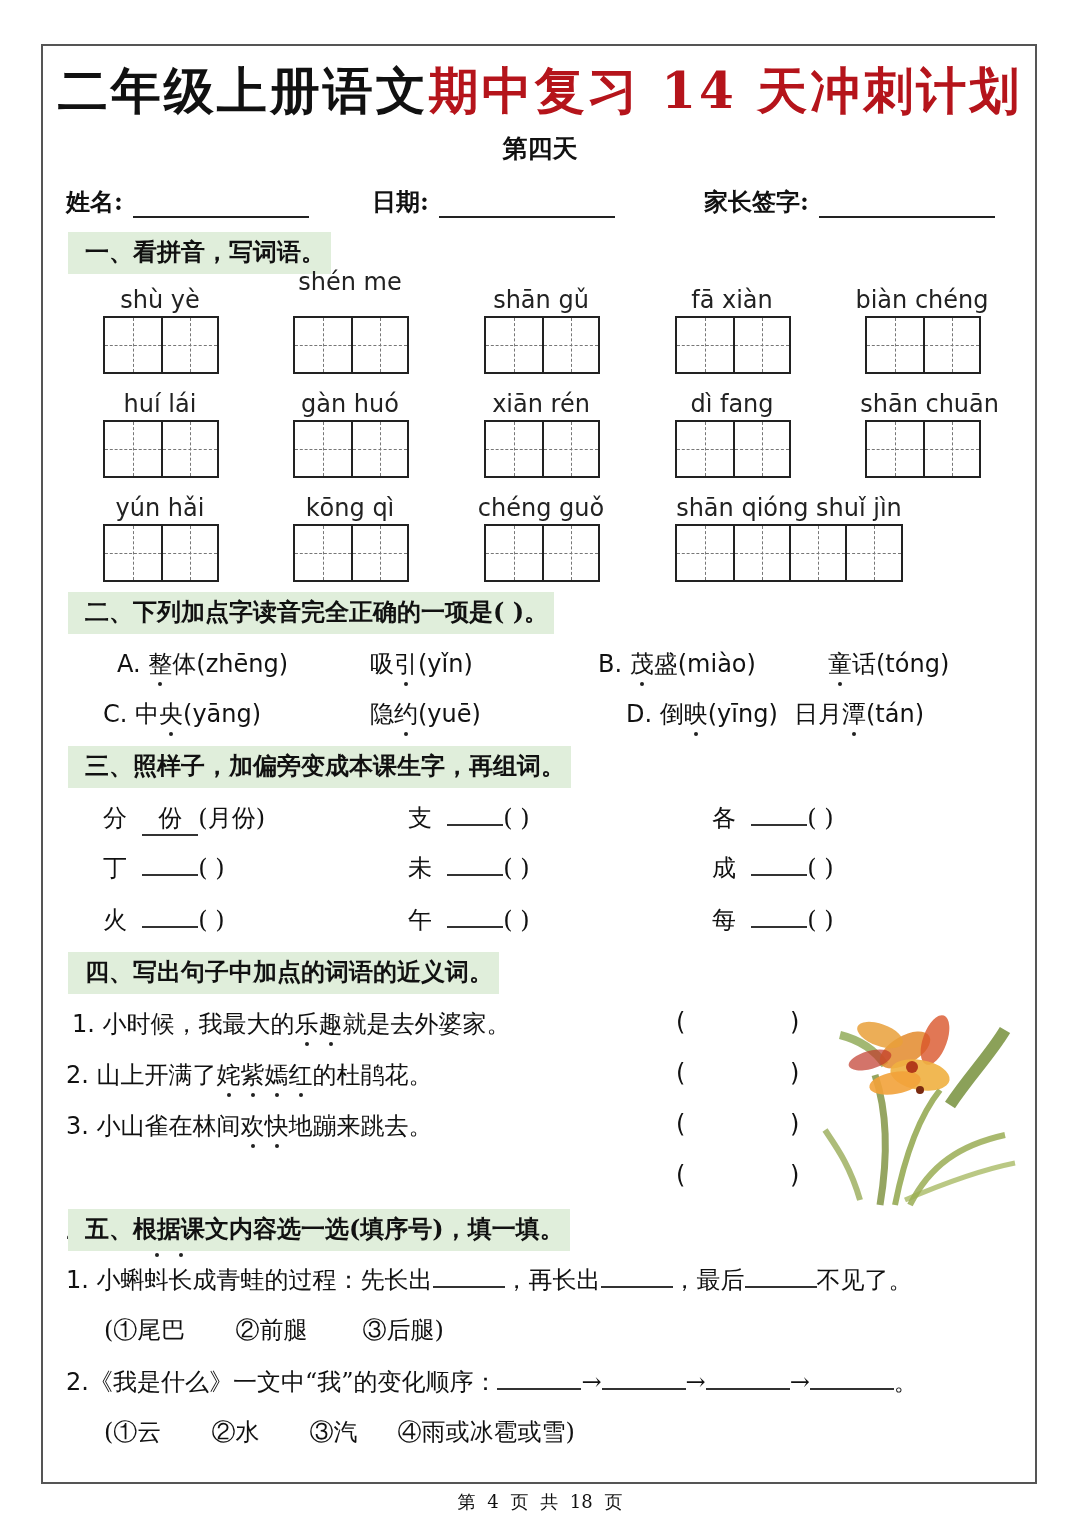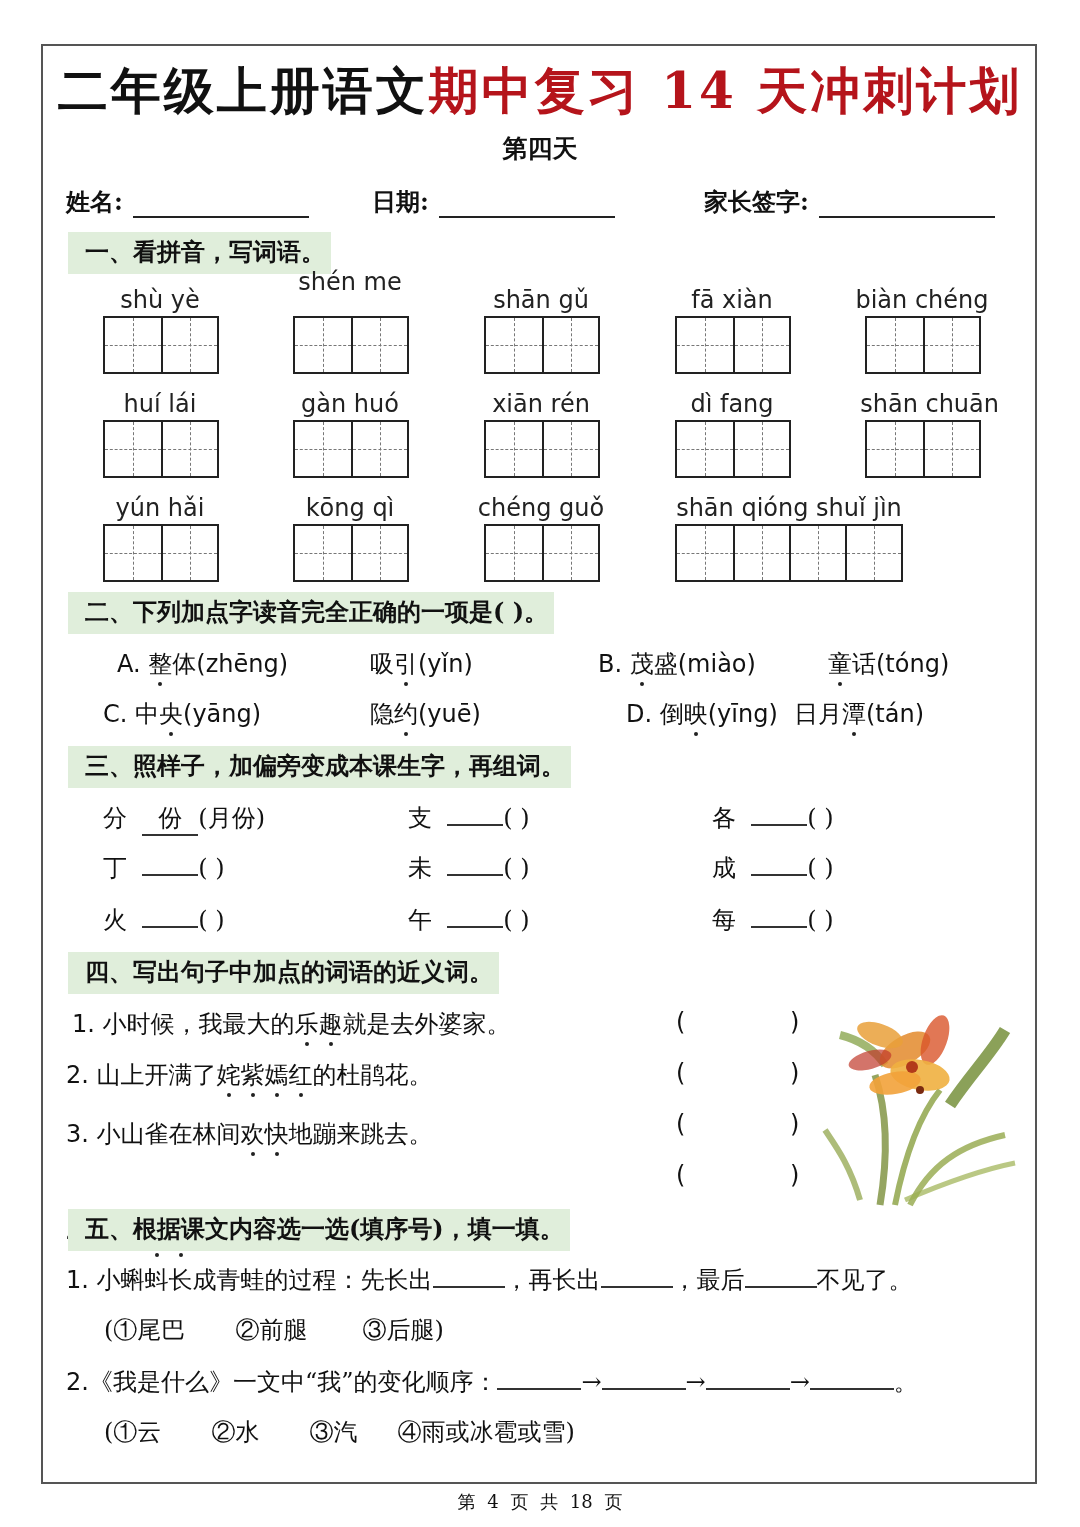--- a/index.html
+++ b/index.html
@@ -169,21 +169,21 @@
   </div>
 
 <div class="sec" style="top:952px;">四、写出句子中加点的词语的近义词。</div>
 <div id="s4">
     <div class="txt" style="left: 56px; top: 1008px; margin-left: 16px;"><span class="sans">1.</span>&nbsp;<span>小时候，我最大的</span><span class="dotted"><span class="dot">乐</span><span class="dot">趣</span></span><span>就是去外婆家。</span></div>
     <div class="txt sans" style="left: 676px; top: 1008px;">(</div>
     <div class="txt sans" style="left: 790px; top: 1008px;">)</div>
     <div class="txt" style="left: 66px; top: 1059px;"><span class="sans">2.</span>&nbsp;<span>山上开满了</span><span class="dotted"><span class="dot">姹</span><span class="dot">紫</span><span class="dot">嫣</span><span class="dot">红</span></span><span>的杜鹃花。</span></div>
     <div class="txt sans" style="left: 676px; top: 1059px;">(</div>
     <div class="txt sans" style="left: 790px; top: 1059px;">)</div>
-    <div class="txt" style="left: 66px; top: 1110px; margin-top: 8px;"><span class="sans">3.</span>&nbsp;<span>小山雀在林间</span><span class="dotted"><span class="dot">欢</span><span class="dot">快</span></span><span>地蹦来跳去。</span></div>
+    <div class="txt" style="left: 66px; top: 1110px;"><span class="sans">3.</span>&nbsp;<span>小山雀在林间</span><span class="dotted"><span class="dot">欢</span><span class="dot">快</span></span><span>地蹦来跳去。</span></div>
     <div class="txt sans" style="left: 676px; top: 1110px;">(</div>
     <div class="txt sans" style="left: 790px; top: 1110px;">)</div>
     <div class="txt" style="left: 66px; top: 1219px;"><span class="sans">4.</span>&nbsp;<span>我最</span><span class="dotted"><span class="dot">喜</span><span class="dot">欢</span></span><span>的就是林间唱曲儿的小山雀。</span></div>
     <div class="txt sans" style="left: 676px; top: 1161px;">(</div>
     <div class="txt sans" style="left: 790px; top: 1161px;">)</div>
   </div>
 
 <svg class="flower" viewBox="0 0 210 215">
   <path d="M60 210 C70 150 65 110 55 80" stroke="#7a8f3a" stroke-width="7" fill="none" opacity="0.8"></path>
   <path d="M75 210 C85 160 100 120 120 95" stroke="#8aa040" stroke-width="6" fill="none" opacity="0.8"></path>

